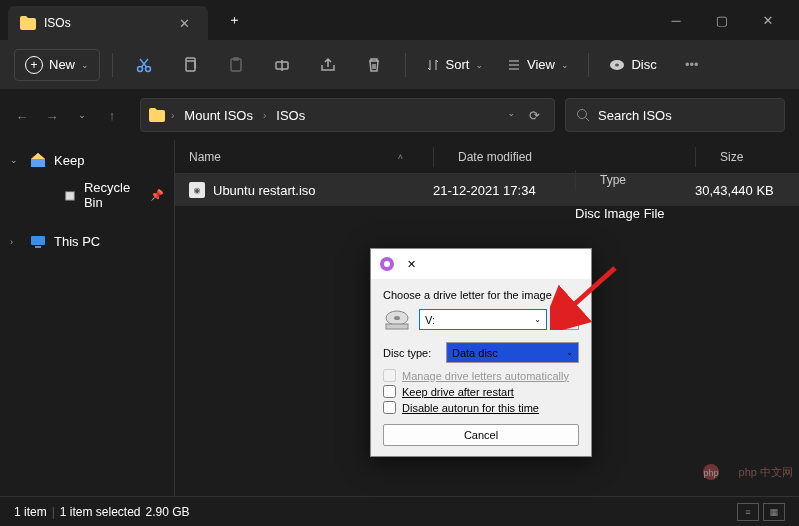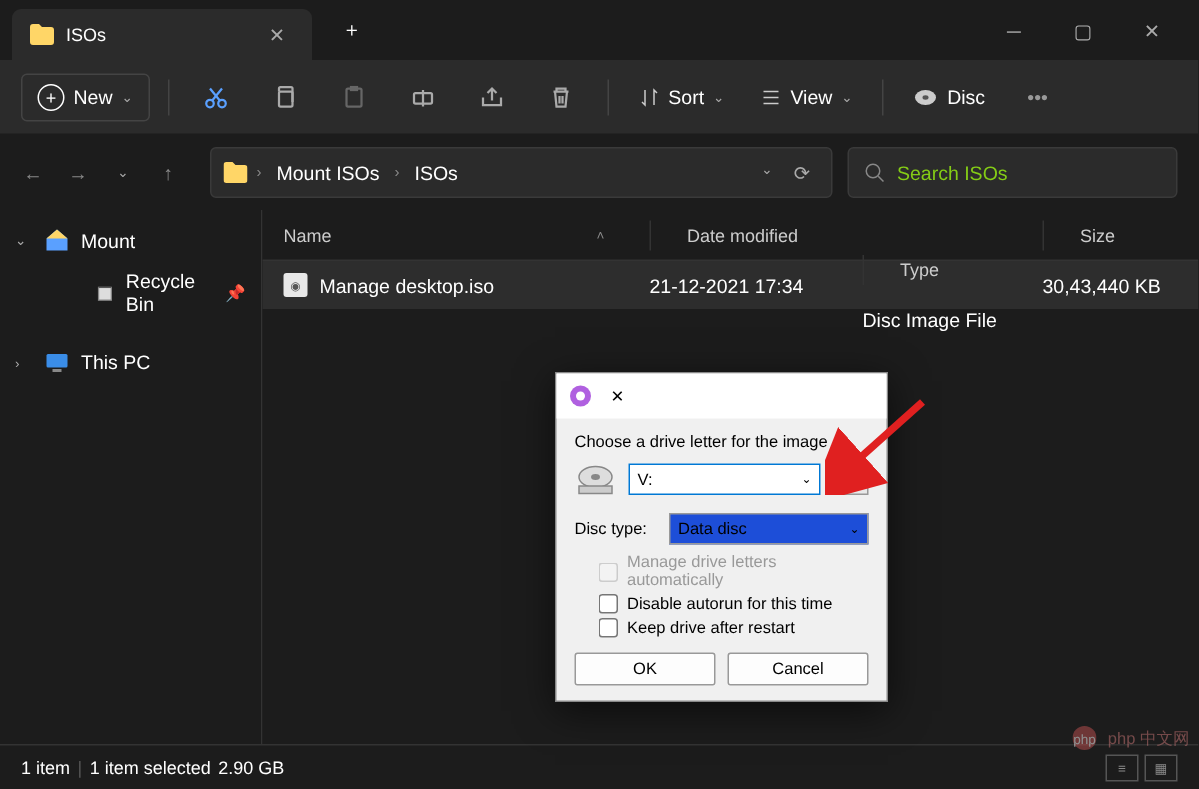--- a/index.html
+++ b/index.html
@@ -22,21 +22,21 @@
   .tb-label { display: flex; align-items: center; gap: 6px; padding: 0 8px; }
   .chevron { font-size: 9px; color: #aaa; }
   
   .navbar { height: 50px; background: #1c1c1c; display: flex; align-items: center; padding: 0 14px; gap: 10px; }
   .nav-arrows { display: flex; gap: 14px; color: #888; align-items: center; }
   .nav-arrow { width: 16px; display: flex; justify-content: center; }
   .addr { flex: 1; display: flex; align-items: center; gap: 6px; background: #2b2b2b; border: 1px solid #3a3a3a; border-radius: 4px; height: 34px; padding: 0 8px; margin-left: 10px; }
   .addr-seg { padding: 0 4px; }
   .addr-sep { color: #888; font-size: 10px; }
   .addr-end { margin-left: auto; display: flex; gap: 14px; color: #aaa; padding-right: 6px; }
-  .search { width: 220px; background: #2b2b2b; border: 1px solid #3a3a3a; border-radius: 4px; height: 34px; display: flex; align-items: center; padding: 0 10px; gap: 8px; color: #84cc16; }
+  .search { width: 220px; background: #2b2b2b; border: 1px solid #3a3a3a; border-radius: 4px; height: 34px; display: flex; align-items: center; padding: 0 10px; gap: 8px; color: #ffffff; }
   
   .body { display: flex; height: 356px; }
   .sidebar { width: 175px; background: #1c1c1c; padding: 6px 0; border-right: 1px solid #333; }
   .side-item { display: flex; align-items: center; gap: 8px; padding: 6px 10px; font-size: 13px; }
   .side-indent { padding-left: 30px; margin-left: 34px; }
   .side-chev { width: 12px; font-size: 9px; color: #aaa; }
   .pin { margin-left: auto; color: #777; font-size: 11px; }
   
   .main { flex: 1; background: #1c1c1c; }
   .cols { display: flex; height: 34px; align-items: center; border-bottom: 1px solid #333; padding-left: 14px; color: #ccc; font-size: 12px; }
@@ -60,29 +60,29 @@
   .dlg-title-text { flex: 1; font-size: 12px; }
   .dlg-close { padding: 2px 6px; }
   .dlg-body { padding: 10px 12px; }
   .dlg-row { display: flex; align-items: center; gap: 8px; margin: 6px 0; }
   .drive-ic { width: 28px; height: 20px; }
   .combo { flex: 1; border: 1px solid #0078d4; background: #fff; height: 21px; display: flex; align-items: center; padding: 0 5px; font-size: 11px; }
   .combo2 { border: 1px solid #999; background: #1d4ed8; height: 21px; display: flex; align-items: center; padding: 0 5px; font-size: 11px; flex: 1; }
   .combo-arrow { margin-left: auto; font-size: 8px; }
   .browse-btn { width: 24px; height: 21px; border: 1px solid #999; background: #e8e8e8; display: flex; align-items: center; justify-content: center; }
   .dlg-label { width: 55px; }
-  .chk { display: flex; align-items: center; gap: 6px; margin: 3px 16px; }
+  .chk { display: flex; align-items: center; gap: 6px; margin: 3px 0; text-decoration: underline; }
   .chk input { width: 13px; height: 13px; }
   .chk.disabled { color: #999; }
   .dlg-btns { display: flex; gap: 8px; margin-top: 10px; }
   .dlg-btn { flex: 1; height: 22px; border: 1px solid #999; background: #fdfdfd; border-radius: 2px; font-size: 11px; }
   
   .arrow-annot { position: absolute; left: 550px; top: 260px; pointer-events: none; }
   
-  .watermark { position: absolute; right: 6px; bottom: 26px; opacity: 0.5; font-size: 11px; color: #c77; display: flex; align-items: center; gap: 8px; padding-left: 35px; }
+  .watermark { position: absolute; right: 6px; bottom: 46px; opacity: 0.5; font-size: 11px; color: #c77; display: flex; align-items: center; gap: 20px; padding-left: 35px; }
 </style>
 </head>
 <body>
 
 <div class="titlebar">
   <div class="tab">
     <svg class="folder-icon-sm" viewBox="0 0 16 14">
         <path fill="#ffd667" d="M0 2a2 2 0 012-2h4l2 2h6a2 2 0 012 2v8a2 2 0 01-2 2H2a2 2 0 01-2-2z"></path>
       </svg>
     <span class="tab-title">ISOs</span>
@@ -196,21 +196,21 @@
 </div>
 
 <div class="body">
   <div class="sidebar">
     <div class="side-item">
       <span class="side-chev">⌄</span>
       <svg width="16" height="16" viewBox="0 0 16 16">
           <path fill="#5aa0ff" d="M8 1l7 6v8H1V7z"></path>
           <path fill="#ffd667" d="M8 1l7 6H1z"></path>
         </svg>
-      <span>Mount</span>
+      <span>Keep</span>
     </div>
     <div class="side-item side-indent">
       <svg width="14" height="14" viewBox="0 0 14 14">
           <rect x="2" y="3" width="10" height="10" fill="#ddd" stroke="#888"></rect>
           <path d="M2 3h10" stroke="#555"></path>
         </svg>
       <span>Recycle Bin</span>
       <span class="pin">📌</span>
     </div>
     <div style="height:12px"></div>
@@ -236,21 +236,21 @@
       <div class="col-type col-sep">
           <span>Type</span>
         </div>
       <div class="col-size col-sep">
           <span>Size</span>
         </div>
     </div>
     <div class="row">
       <div class="col-name">
         <span class="file-icon">◉</span>
-        <span>Manage desktop.iso</span>
+        <span>Ubuntu restart.iso</span>
       </div>
       <div class="col-date">21-12-2021 17:34</div>
       <div class="col-type">Disc Image File</div>
       <div class="col-size">30,43,440 KB</div>
     </div>
   </div>
 </div>
 
 <div class="statusbar">
   <span>1 item</span>
@@ -291,28 +291,27 @@
         <span>Data disc</span>
         <span class="combo-arrow">⌄</span>
       </div>
     </div>
     <div class="chk disabled">
       <input type="checkbox" disabled="" style="">
       <span>Manage drive letters automatically</span>
     </div>
     <div class="chk">
       <input type="checkbox" style="">
-      <span>Disable autorun for this time</span>
+      <span>Keep drive after restart</span>
     </div>
     <div class="chk">
       <input type="checkbox" style="">
-      <span>Keep drive after restart</span>
+      <span>Disable autorun for this time</span>
     </div>
     <div class="dlg-btns">
-      <button class="dlg-btn">OK</button>
       <button class="dlg-btn">Cancel</button>
     </div>
   </div>
 </div>
 
 <svg class="arrow-annot" width="80" height="70">
   <defs>
       <marker id="ah" markerWidth="10" markerHeight="10" refX="2" refY="5" orient="auto">
         <path d="M0,0 L10,5 L0,10 z" fill="#e02020"></path>
       </marker>

